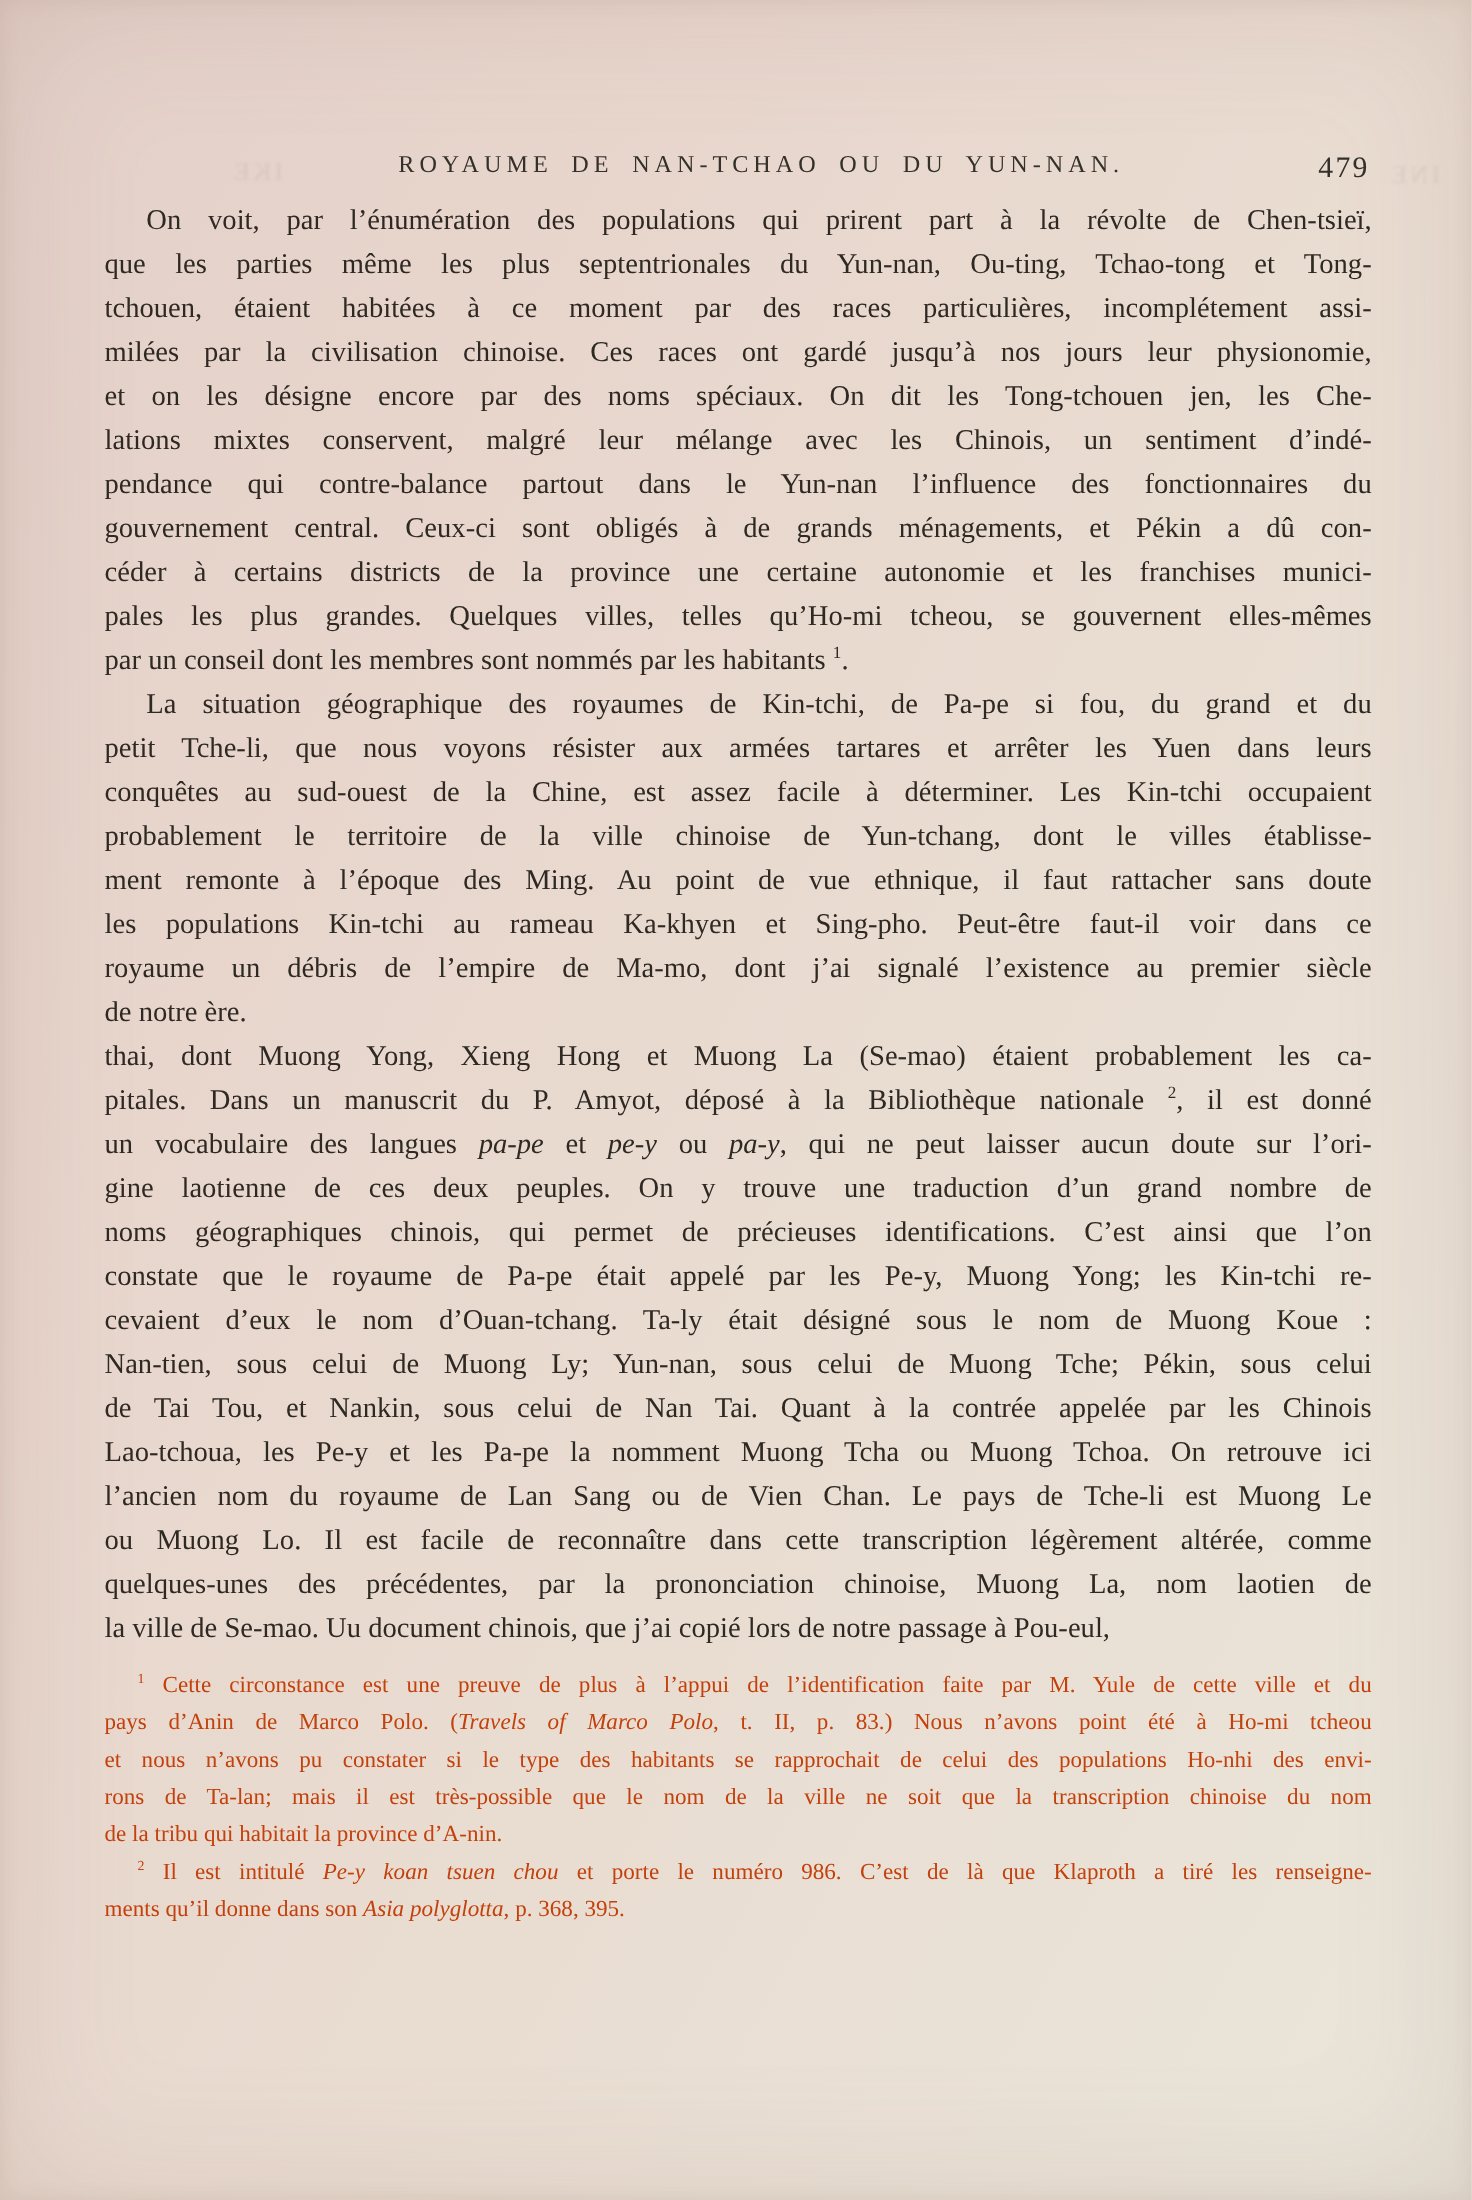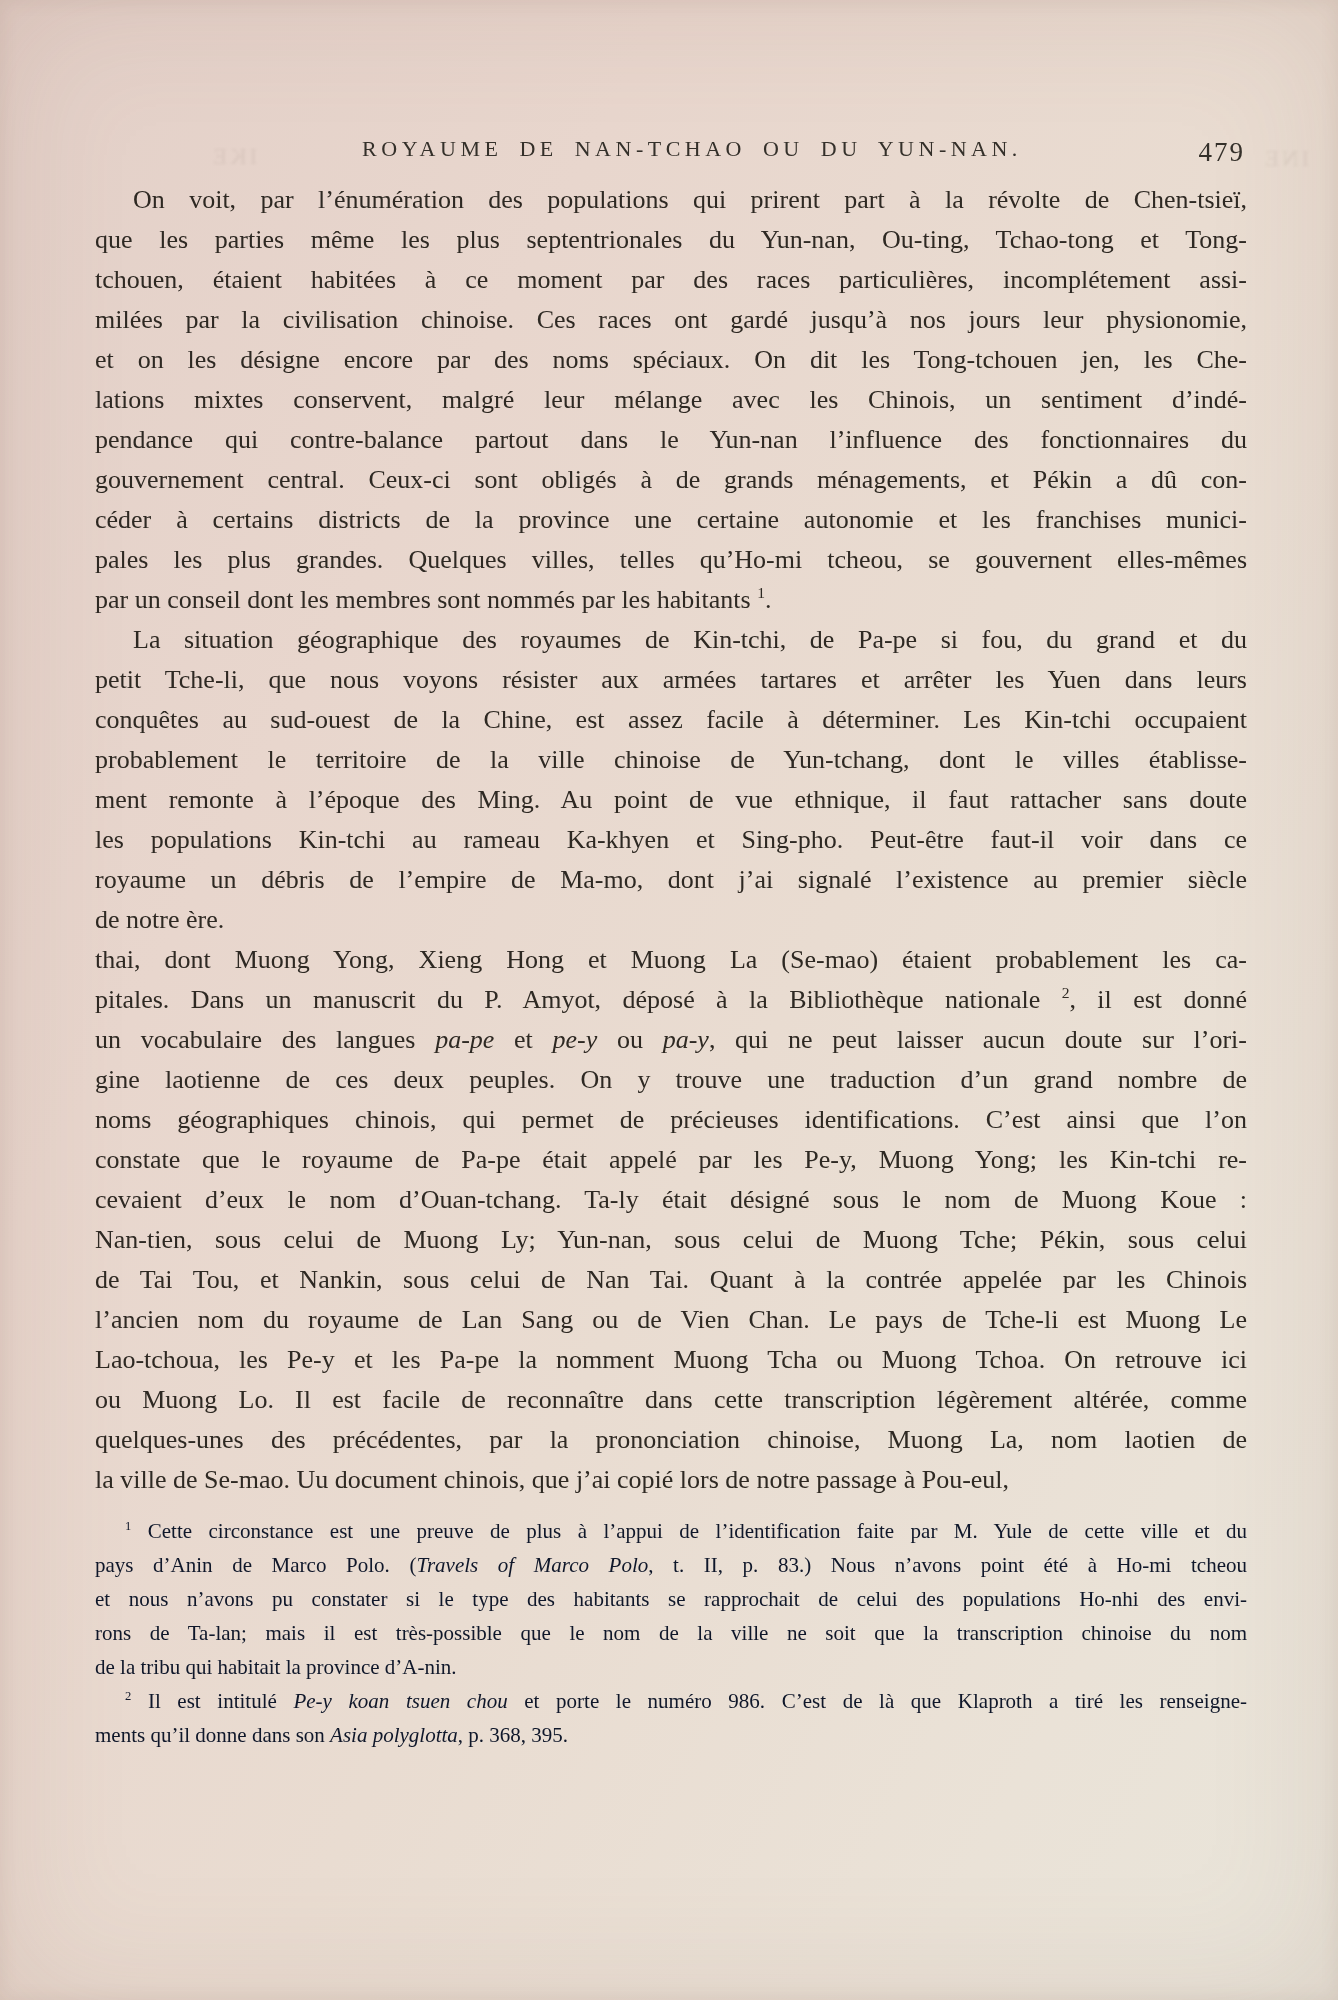--- a/index.html
+++ b/index.html
@@ -28,21 +28,21 @@
   .body { margin-top:6px; }
   .bline {
     font-size:26px; line-height:40px; height:40px; overflow:hidden;
     text-align:justify; text-align-last:justify; color:#2e2923;
   }
   .bline.indent { text-indent:38px; }
   .bline.last { text-align-last:left; }
   .footnotes { margin-top:14px; }
   .fline {
     font-size:21px; line-height:34px; height:34px; overflow:hidden;
-    text-align:justify; text-align-last:justify; color:#0f172a;
+    text-align:justify; text-align-last:justify; color:#c2410c;
   }
   .fline.indent { text-indent:30px; }
   .fline.last { text-align-last:left; }
   sup { font-size:0.6em; vertical-align:super; line-height:0; }
 </style>
 </head>
 <body>
 
 <div class="page">
   <div class="content">
@@ -76,22 +76,22 @@
         <div class="bline last"><span>de notre ère.</span></div>
         <div class="bline"><span>thai, dont Muong Yong, Xieng Hong et Muong La (Se-mao) étaient probablement les ca-</span></div>
         <div class="bline"><span>pitales. Dans un manuscrit du P. Amyot, déposé à la Bibliothèque nationale </span><sup>2</sup><span>, il est donné</span></div>
         <div class="bline"><span>un vocabulaire des langues </span><i>pa-pe</i><span> et </span><i>pe-y</i><span> ou </span><i>pa-y</i><span>, qui ne peut laisser aucun doute sur l’ori-</span></div>
         <div class="bline"><span>gine laotienne de ces deux peuples. On y trouve une traduction d’un grand nombre de</span></div>
         <div class="bline"><span>noms géographiques chinois, qui permet de précieuses identifications. C’est ainsi que l’on</span></div>
         <div class="bline"><span>constate que le royaume de Pa-pe était appelé par les Pe-y, Muong Yong; les Kin-tchi re-</span></div>
         <div class="bline"><span>cevaient d’eux le nom d’Ouan-tchang. Ta-ly était désigné sous le nom de Muong Koue :</span></div>
         <div class="bline"><span>Nan-tien, sous celui de Muong Ly; Yun-nan, sous celui de Muong Tche; Pékin, sous celui</span></div>
         <div class="bline"><span>de Tai Tou, et Nankin, sous celui de Nan Tai. Quant à la contrée appelée par les Chinois</span></div>
+        <div class="bline"><span>Lao-tchoua, les Pe-y et les Pa-pe la nomment Muong Tcha ou Muong Tchoa. On retrouve ici</span></div>
         <div class="bline"><span>l’ancien nom du royaume de Lan Sang ou de Vien Chan. Le pays de Tche-li est Muong Le</span></div>
-        <div class="bline"><span>Lao-tchoua, les Pe-y et les Pa-pe la nomment Muong Tcha ou Muong Tchoa. On retrouve ici</span></div>
         <div class="bline"><span>ou Muong Lo. Il est facile de reconnaître dans cette transcription légèrement altérée, comme</span></div>
         <div class="bline"><span>quelques-unes des précédentes, par la prononciation chinoise, Muong La, nom laotien de</span></div>
         <div class="bline last"><span>la ville de Se-mao. Uu document chinois, que j’ai copié lors de notre passage à Pou-eul,</span></div>
       </div>
 
     <div class="footnotes" id="footnotes">
         <div class="fline indent"><sup>1</sup><span> Cette circonstance est une preuve de plus à l’appui de l’identification faite par M. Yule de cette ville et du</span></div>
         <div class="fline"><span>pays d’Anin de Marco Polo. (</span><i>Travels of Marco Polo</i><span>, t. II, p. 83.) Nous n’avons point été à Ho-mi tcheou</span></div>
         <div class="fline"><span>et nous n’avons pu constater si le type des habitants se rapprochait de celui des populations Ho-nhi des envi-</span></div>
         <div class="fline"><span>rons de Ta-lan; mais il est très-possible que le nom de la ville ne soit que la transcription chinoise du nom</span></div>

